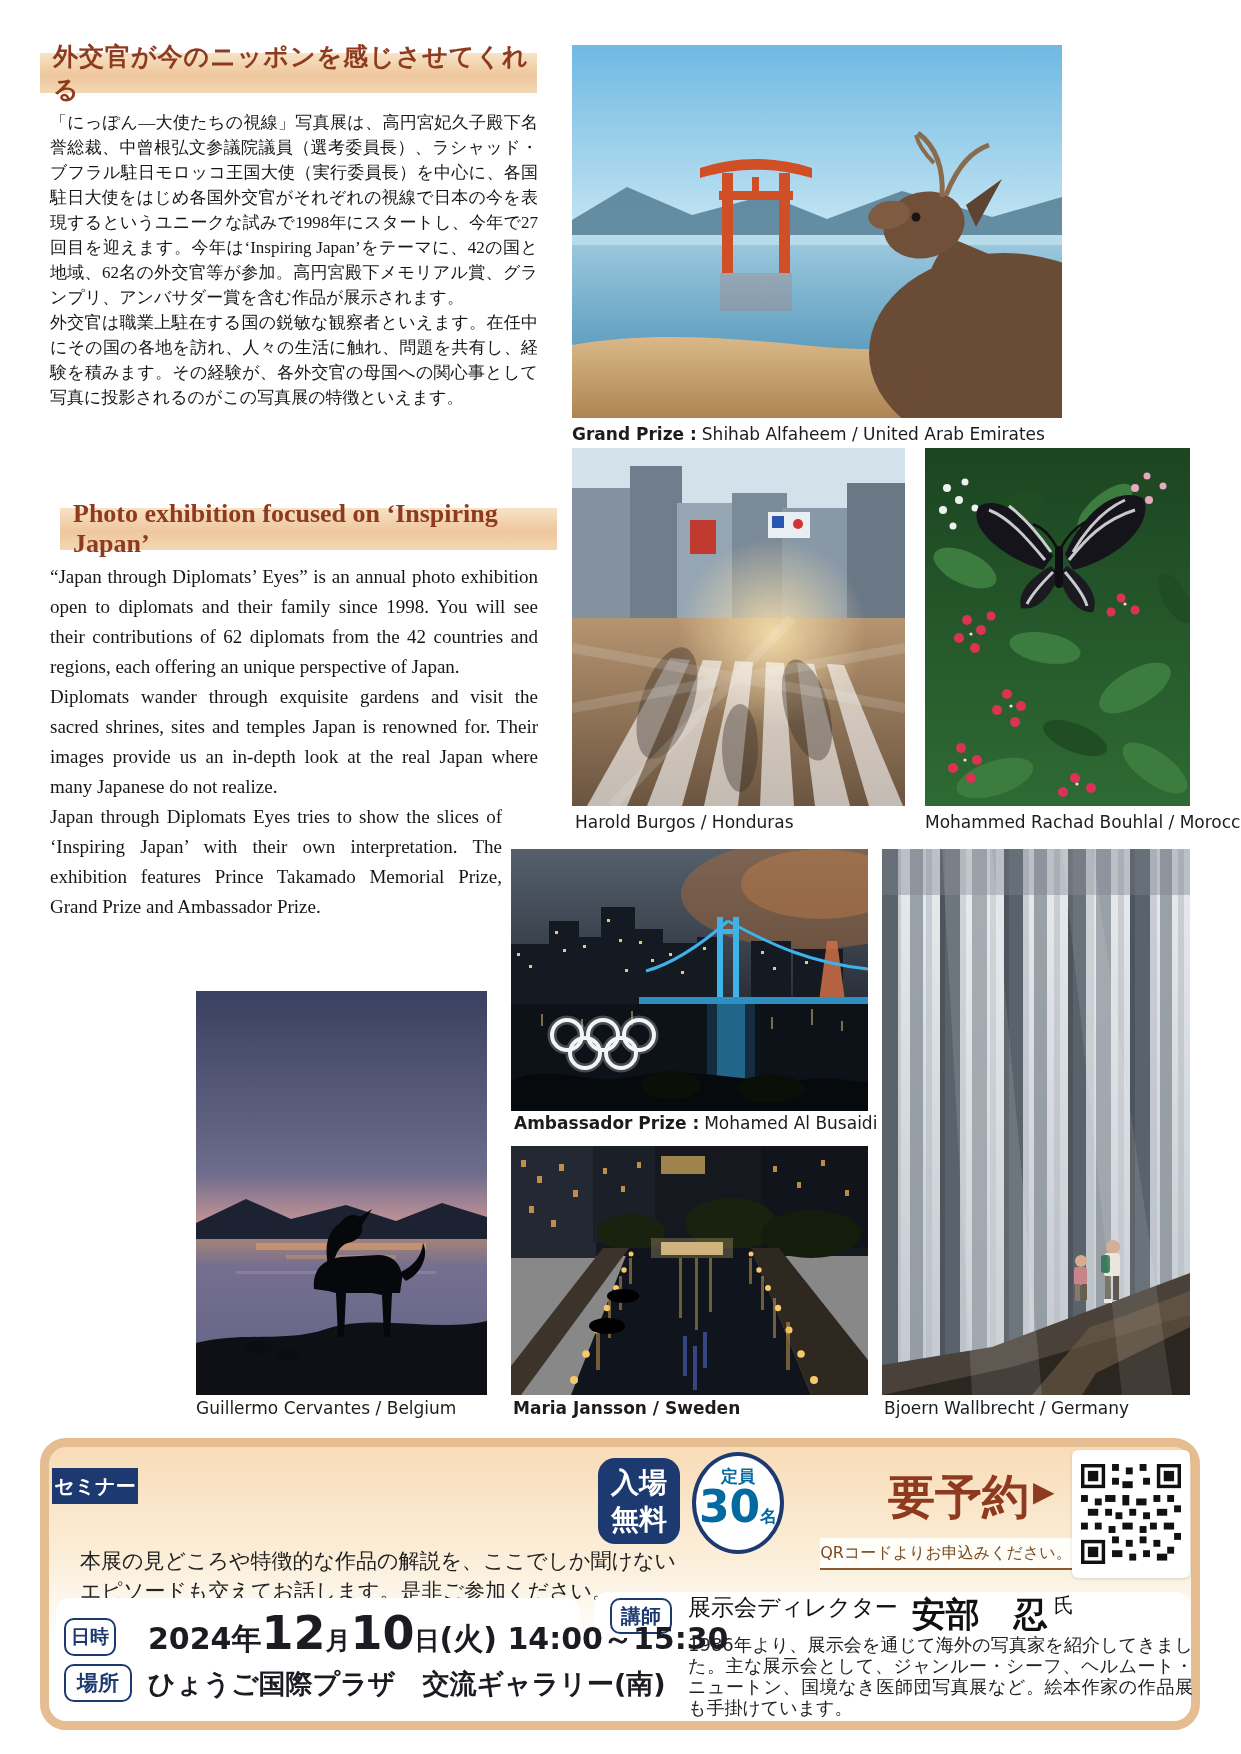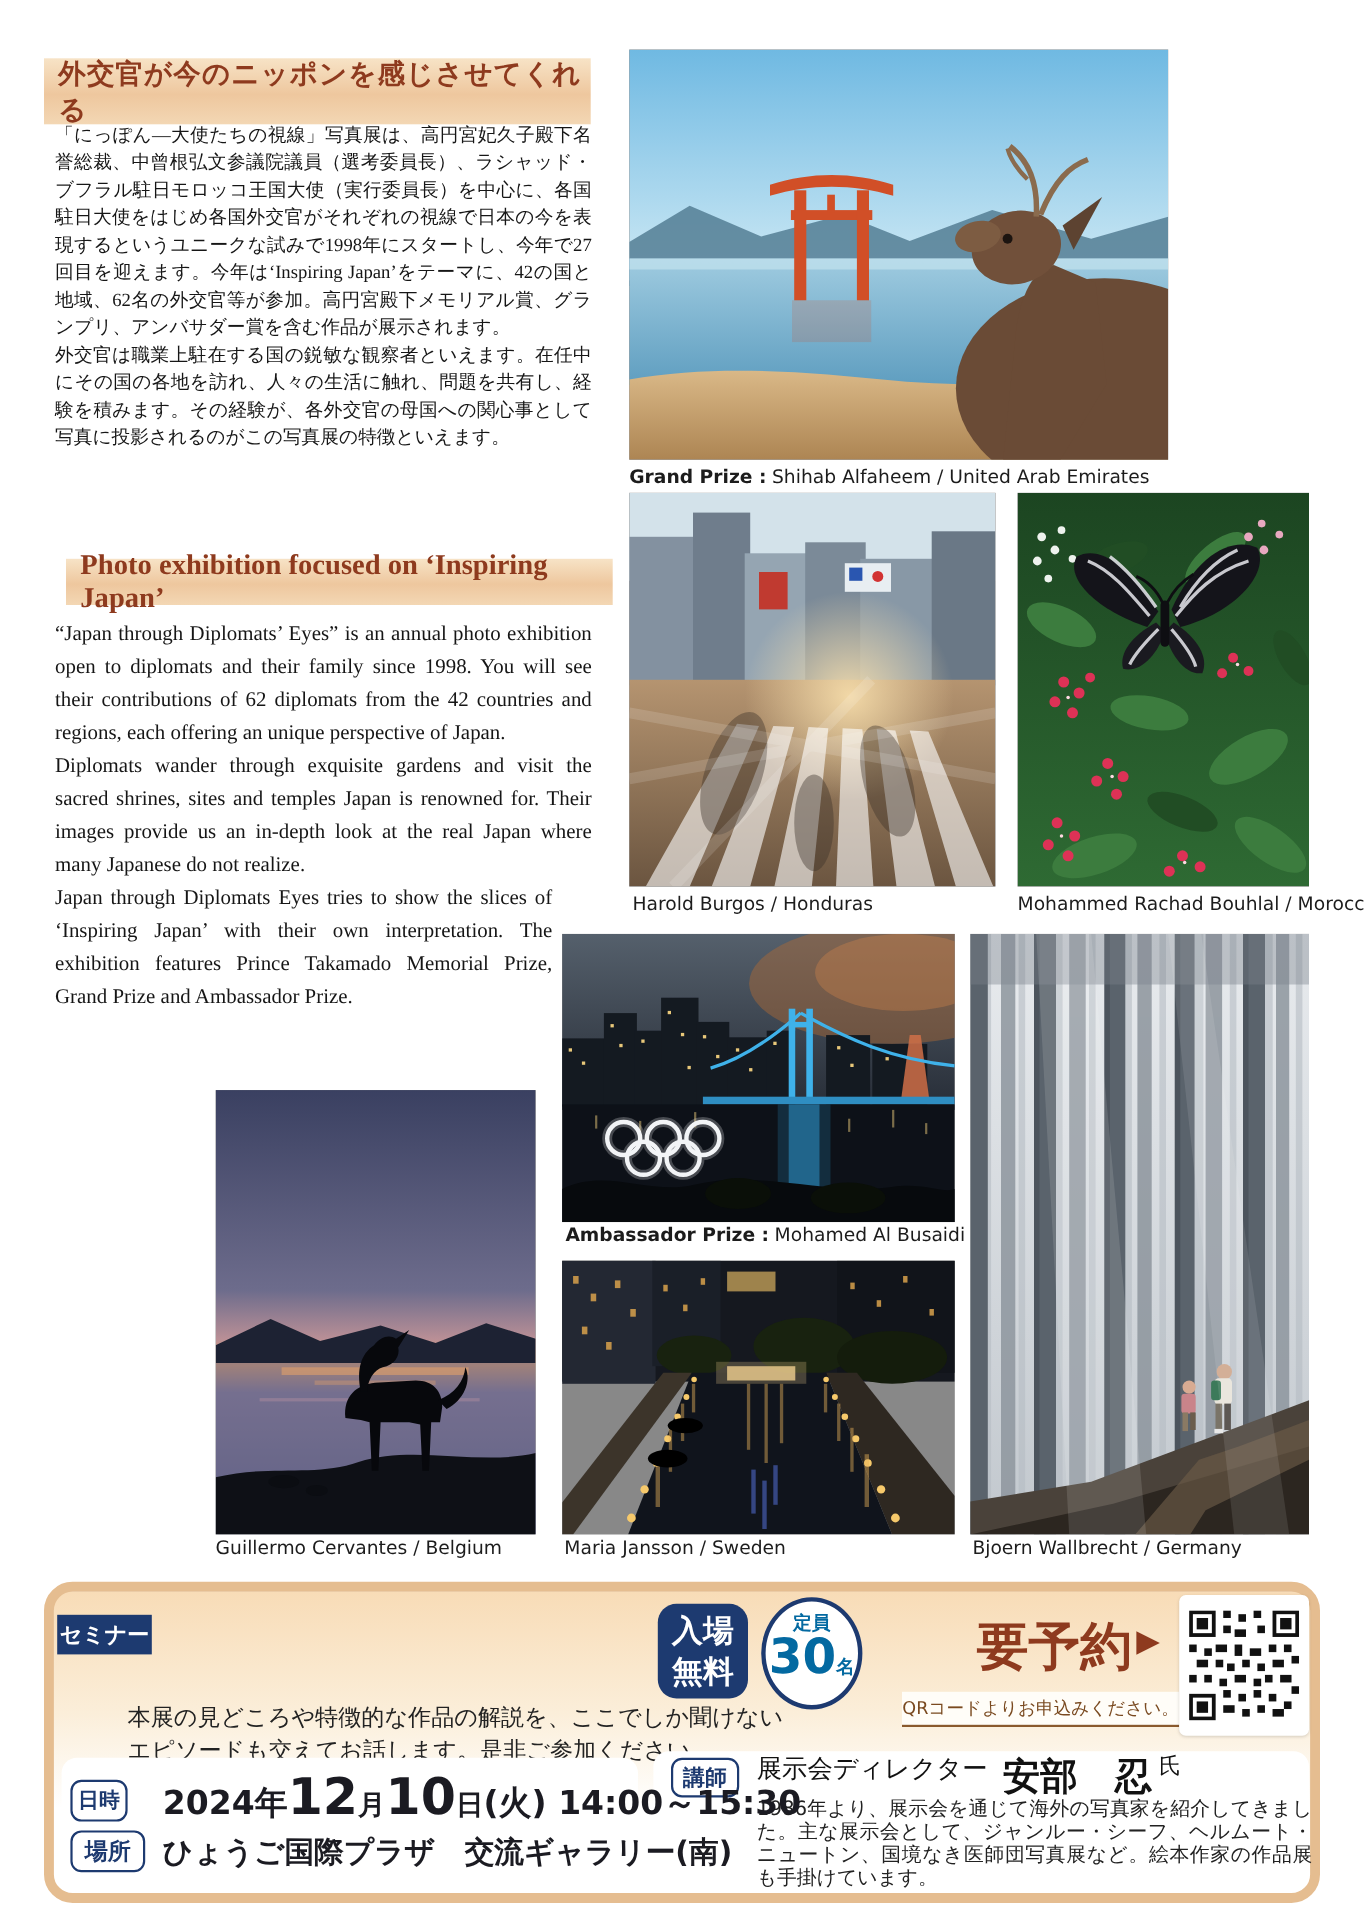--- a/index.html
+++ b/index.html
@@ -2,21 +2,21 @@
 <html><head>
 <meta charset="utf-8">
 <style>
   html,body{margin:0;padding:0;background:#ffffff;}
   .page{position:relative;width:1241px;height:1754px;background:#fff;overflow:hidden;
         font-family:"Liberation Serif","DejaVu Serif",serif;}
   
   .band{position:absolute;display:flex;align-items:center;
         background:linear-gradient(180deg,#f7e3c6 0%,#eec79e 55%,#f3d7b4 100%);}
   .band span{color:#8e3a1e;font-weight:bold;letter-spacing:1px;}
-  .band1{left:40px;top:53px;width:497px;height:60px;}
+  .band1{left:40px;top:53px;width:497px;height:40px;}
   .band1 span{font-size:25px;padding-left:13px;}
   .band2{left:50px;top:508px;width:497px;height:42px;margin-left:10px;}
   .band2 span{font-size:26px;padding-left:13px;letter-spacing:0;}
   
   .jp-body{position:absolute;left:50px;top:110px;width:488px;font-size:17px;line-height:25px;
            color:#161616;text-align:justify;}
   .jp-body p{margin:0;}
   .en-body{position:absolute;left:50px;top:562px;width:488px;font-size:19px;line-height:30px;
            color:#161616;text-align:justify;}
   .en-body p{margin:0;}
@@ -50,21 +50,21 @@
   .resv{position:absolute;left:888px;top:1466px;color:#8e3a1e;font-weight:bold;font-size:47px;
         white-space:nowrap;}
   .resv .arrow{font-size:28px;vertical-align:12px;margin-left:4px;}
   .qr-note{position:absolute;left:820px;top:1538px;width:252px;height:30px;background:#fffdf8;
            border-bottom:2px solid #8a5a2e;color:#7a4a20;font-family:"DejaVu Sans",sans-serif;
            font-size:16px;display:flex;align-items:center;justify-content:center;}
   .qr-box{position:absolute;left:1072px;top:1450px;width:118px;height:128px;background:#fff;
           border-radius:6px;display:flex;align-items:center;justify-content:center;
           box-shadow:0 1px 3px rgba(0,0,0,.15);}
   .sem-desc{position:absolute;left:80px;top:1546px;color:#222;
-            font-family:"DejaVu Sans",sans-serif;font-size:21px;line-height:30px;margin-left:36px;}
+            font-family:"DejaVu Sans",sans-serif;font-size:21px;line-height:30px;}
   .panel{position:absolute;background:#fff;border-radius:14px;}
   .panel-left{left:56px;top:1598px;width:524px;height:118px;}
   .panel-right{left:594px;top:1592px;width:596px;height:126px;}
   .pill{position:absolute;border:2.5px solid #1d3a70;border-radius:10px;color:#1d3a70;background:#fff;
         font-family:"DejaVu Sans",sans-serif;font-weight:bold;display:flex;align-items:center;
         justify-content:center;box-sizing:border-box;}
   .lect-badge{left:610px;top:1598px;width:62px;height:36px;font-size:20px;}
   .dt-badge{left:64px;top:1618px;width:52px;height:38px;font-size:19px;}
   .loc-badge{left:64px;top:1664px;width:68px;height:38px;font-size:21px;}
   .lect-row{position:absolute;left:688px;top:1592px;display:flex;align-items:flex-start;
@@ -462,21 +462,21 @@
       </g>
       <g fill="#5a78e8" opacity=".5">
         <rect x="172" y="190" width="4" height="40"></rect>
           <rect x="182" y="200" width="4" height="44"></rect>
           <rect x="192" y="186" width="4" height="36"></rect>
       </g>
       <ellipse cx="112" cy="150" rx="16" ry="7" fill="#000"></ellipse>
       <ellipse cx="96" cy="180" rx="18" ry="8" fill="#000"></ellipse>
     </svg>
   </div>
-  <div class="caption" style="left:513px;top:1398px;">
+  <div class="caption" style="left:513px;top:1398px;font-weight:bold;">
     <span>Maria Jansson / Sweden</span>
   </div>
 
   <div class="photo" style="left:882px;top:849px;width:308px;height:546px;">
     <svg viewBox="0 0 308 546" preserveAspectRatio="none">
       <defs>
         <linearGradient id="fog" x1="0" y1="0" x2="0" y2="1">
           <stop offset="0" stop-color="#e8ebee"></stop>
             <stop offset="1" stop-color="#c2c8ce"></stop>
         </linearGradient>

